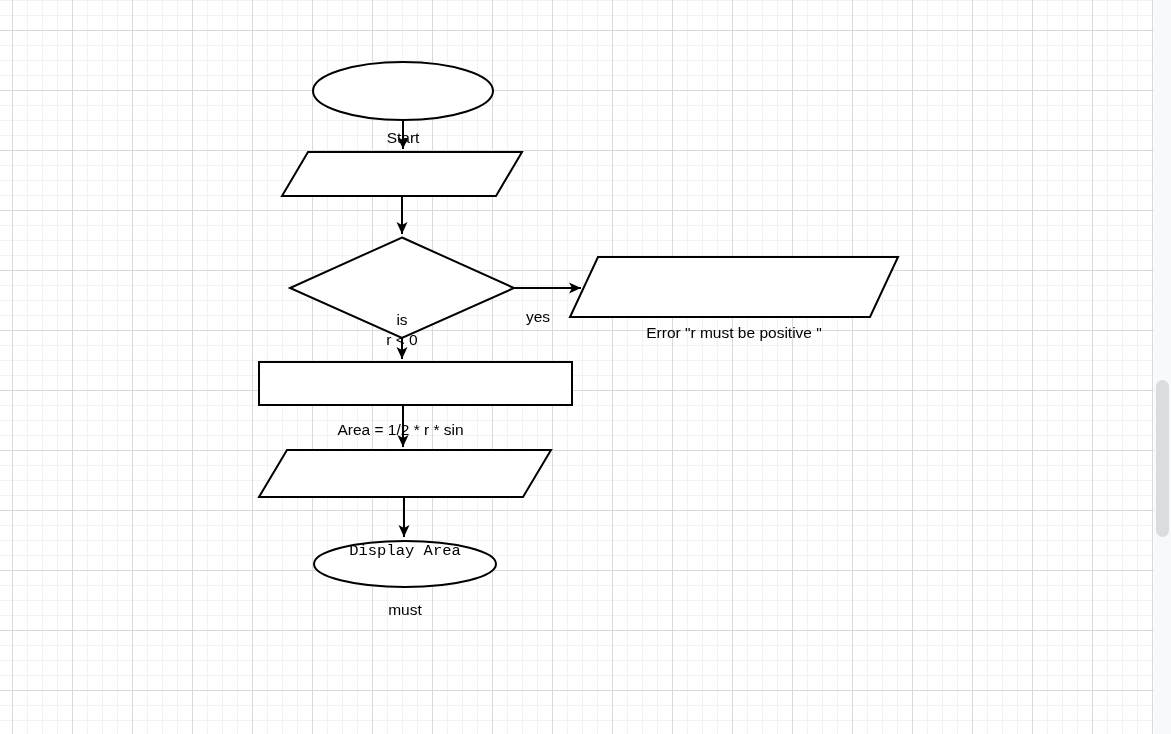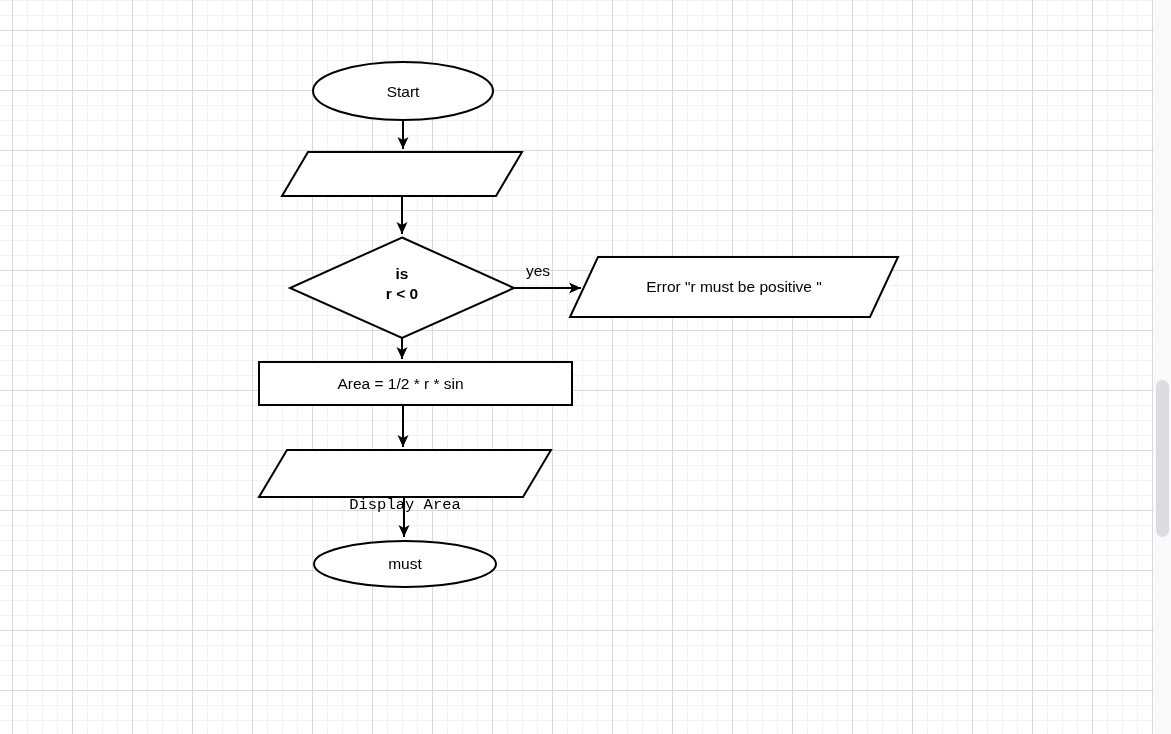--- a/index.html
+++ b/index.html
@@ -48,22 +48,23 @@
   .label {
     position: absolute;
     display: flex;
     align-items: center;
     justify-content: center;
     text-align: center;
     font-size: 15.5px;
     color: var(--text-color);
     pointer-events: none;
     white-space: nowrap;
+    margin-top: 46px;
   }
-  .label.multiline { flex-direction: column; line-height: 20px; font-weight: bold; }
+  .label.multiline { flex-direction: column; line-height: 20px; }
 
   .scrollbar-track {
     position: absolute;
     top: 0;
     right: 0;
     width: 17px;
     height: 734px;
     background: var(--sb-track);
   }
   .scrollbar-thumb {

